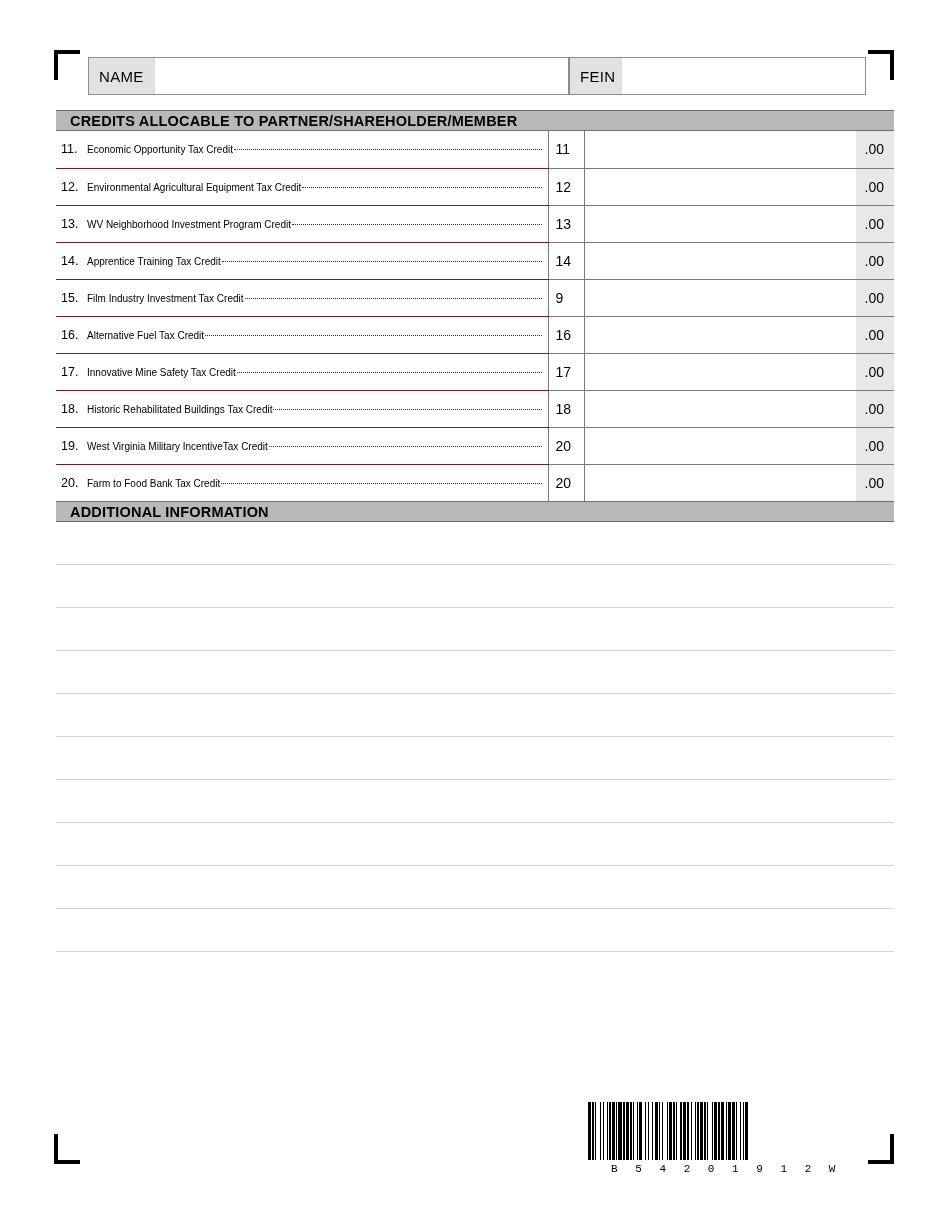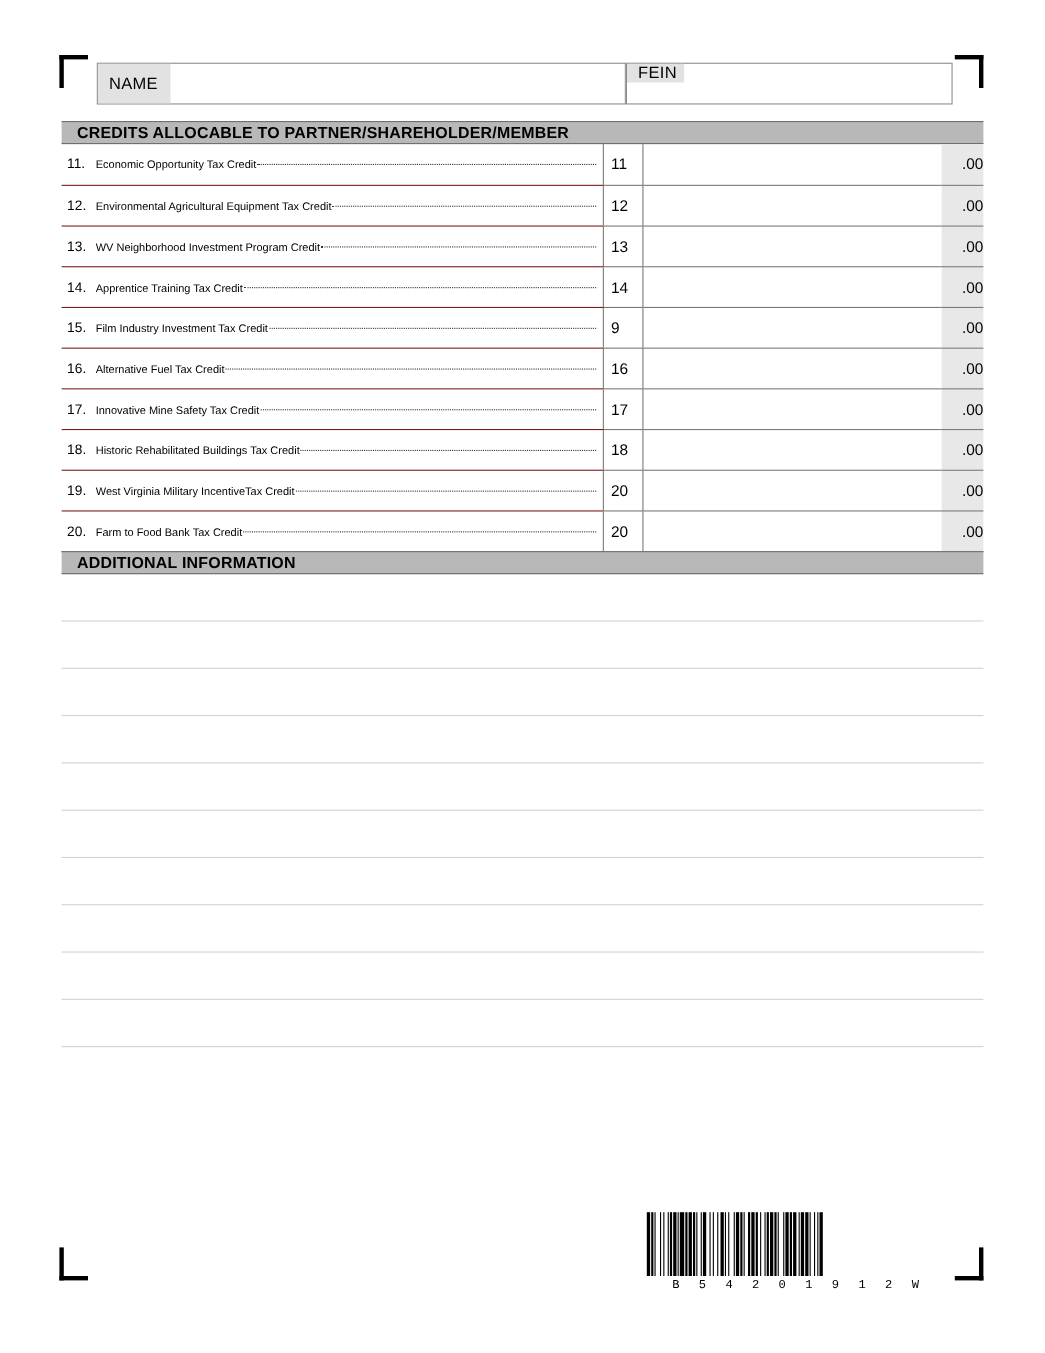--- a/index.html
+++ b/index.html
@@ -60,21 +60,21 @@
     gap: 0;
   }
   .field {
     display: flex;
     align-items: stretch;
     border: 1px solid #8c8c8c;
     background: #fff;
     box-sizing: border-box;
   }
   .field.name { width: 481px; }
-  .field.fein { width: 297px; flex-direction: column; }
+  .field.fein { width: 297px; }
   .field-label {
     background: #e2e2e2;
     display: flex;
     align-items: center;
     padding: 0 10px;
     font-size: 15px;
     letter-spacing: .3px;
     color: #000;
     box-sizing: border-box;
   }
@@ -180,21 +180,21 @@
     background: transparent;
     text-align: right;
     font-family: "Liberation Sans", sans-serif;
     font-size: 14px;
     padding-right: 6px;
     box-sizing: border-box;
   }
   .cents-inner {
     font-size: 14px;
     text-align: right;
-    padding-right: 0;
+    padding-right: 10px;
   }
   .amt-cell-wrap {
     display: flex;
     align-items: center;
     height: 100%;
   }
 
   
   .ruled {
     position: absolute;

